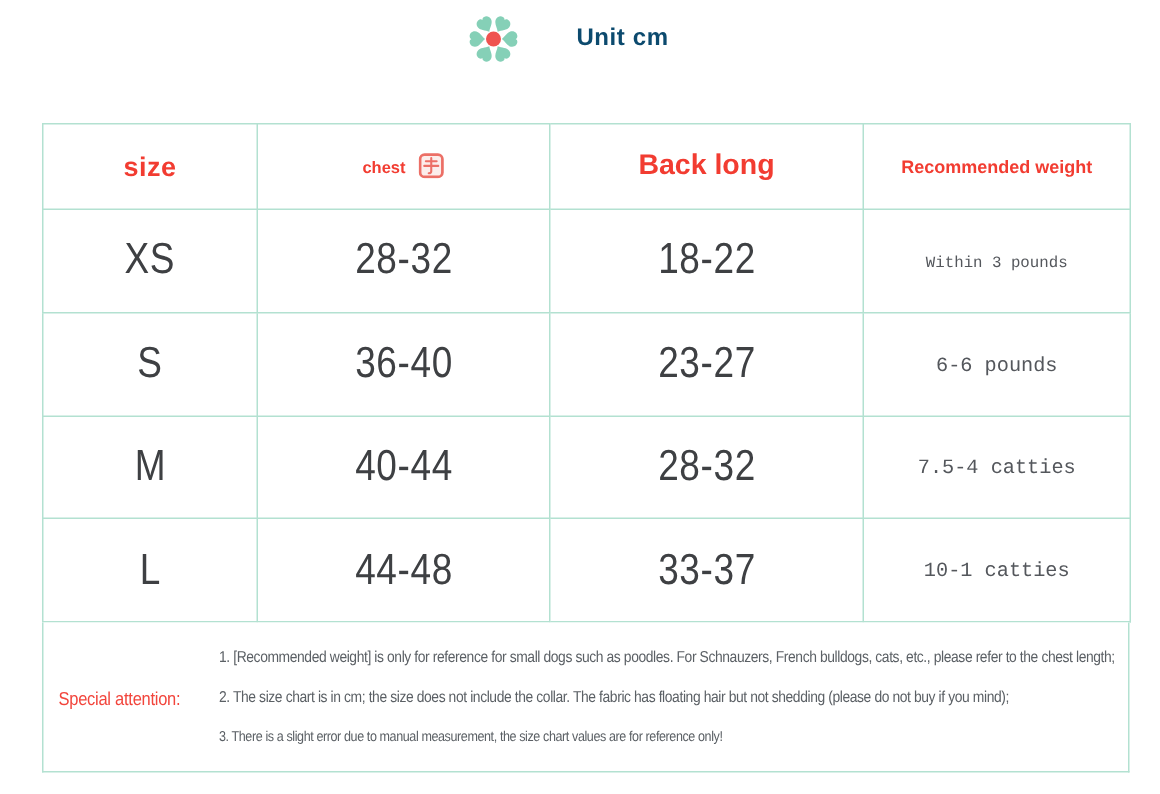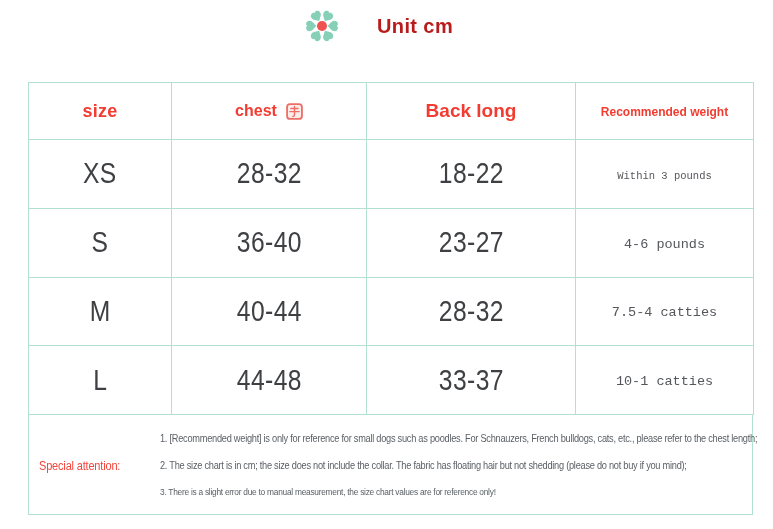--- a/index.html
+++ b/index.html
@@ -10,42 +10,42 @@
   }
   .sheet { position: relative; width: 773px; height: 529px; background: #fff; overflow: hidden; }
 
   
   .header {
     position: absolute; top: 6px; left: -9px; width: 773px;
     display: flex; align-items: center; justify-content: center; gap: 35px;
   }
   .flower { width: 40px; height: 40px; }
   .unit-label {
-    color: #b91c1c; font-size: 20px; font-weight: 700; letter-spacing: 0.4px;
+    color: #0c4a6e; font-size: 16px; font-weight: 700; letter-spacing: 0.4px;
   }
 
   
   table.size-table {
     position: absolute; left: 28px; top: 82px;
     width: 725px; height: 333px;
     border-collapse: collapse; table-layout: fixed;
   }
   .size-table th, .size-table td {
     border: 1.5px solid #b3e1d1;
     text-align: center; vertical-align: middle; padding: 4px;
     background: #fff;
   }
   col.c0 { width: 143px; } col.c1 { width: 195px; }
   col.c2 { width: 209px; } col.c3 { width: 178px; }
   .size-table thead tr { height: 57px; }
   .size-table tbody tr { height: 55px; }
 
   .th-text { color: #f23c31; }
   .th-size  { font-size: 18px; letter-spacing: 0.3px; }
-  .th-chest { font-size: 16px; }
+  .th-chest { font-size: 11px; }
   .th-back  { font-size: 19px; }
   .th-weight{ font-size: 12px; }
   .stamp { width: 17px; height: 17px; vertical-align: -4px; margin-left: 9px; }
 
   .big {
     display: inline-block; font-size: 29px; color: #3e4043;
     transform: scaleX(0.85); transform-origin: center;
     letter-spacing: 0.5px; white-space: nowrap;
   }
   .weight-text { color: #54575c; font-size: 13.5px; font-family: Liberation Mono, monospace; }
@@ -59,21 +59,21 @@
     box-sizing: border-box; background: #fff;
   }
   .notes-label {
     position: absolute; left: 10px; top: 44px;
     color: #f2453c; font-size: 12.5px; letter-spacing: -0.2px;
     transform: scaleX(0.88); transform-origin: left center;
     white-space: nowrap;
   }
   .notes-list {
     position: absolute; left: 117px; top: 0; height: 100%; width: 600px;
-    display: flex; flex-direction: column; justify-content: center; gap: 13px; margin-left: 14px;
+    display: flex; flex-direction: column; justify-content: center; gap: 13px;
   }
   .note {
     color: #5b6065; font-size: 10.5px; letter-spacing: -0.3px;
     white-space: nowrap; transform: scaleX(0.88); transform-origin: left center;
     line-height: 14px;
   }
   .note.n3 { font-size: 9.5px; }
 </style>
 </head>
 <body>
@@ -129,21 +129,21 @@
       <tr>
         <td><span class="big">XS</span></td>
         <td><span class="big">28-32</span></td>
         <td><span class="big">18-22</span></td>
         <td><span class="weight-text small">Within 3 pounds</span></td>
       </tr>
       <tr>
         <td><span class="big">S</span></td>
         <td><span class="big">36-40</span></td>
         <td><span class="big">23-27</span></td>
-        <td><span class="weight-text">4-6 pounds</span></td>
+        <td><span class="weight-text">6-6 pounds</span></td>
       </tr>
       <tr>
         <td><span class="big">M</span></td>
         <td><span class="big">40-44</span></td>
         <td><span class="big">28-32</span></td>
         <td><span class="weight-text">7.5-4 catties</span></td>
       </tr>
       <tr>
         <td><span class="big">L</span></td>
         <td><span class="big">44-48</span></td>

